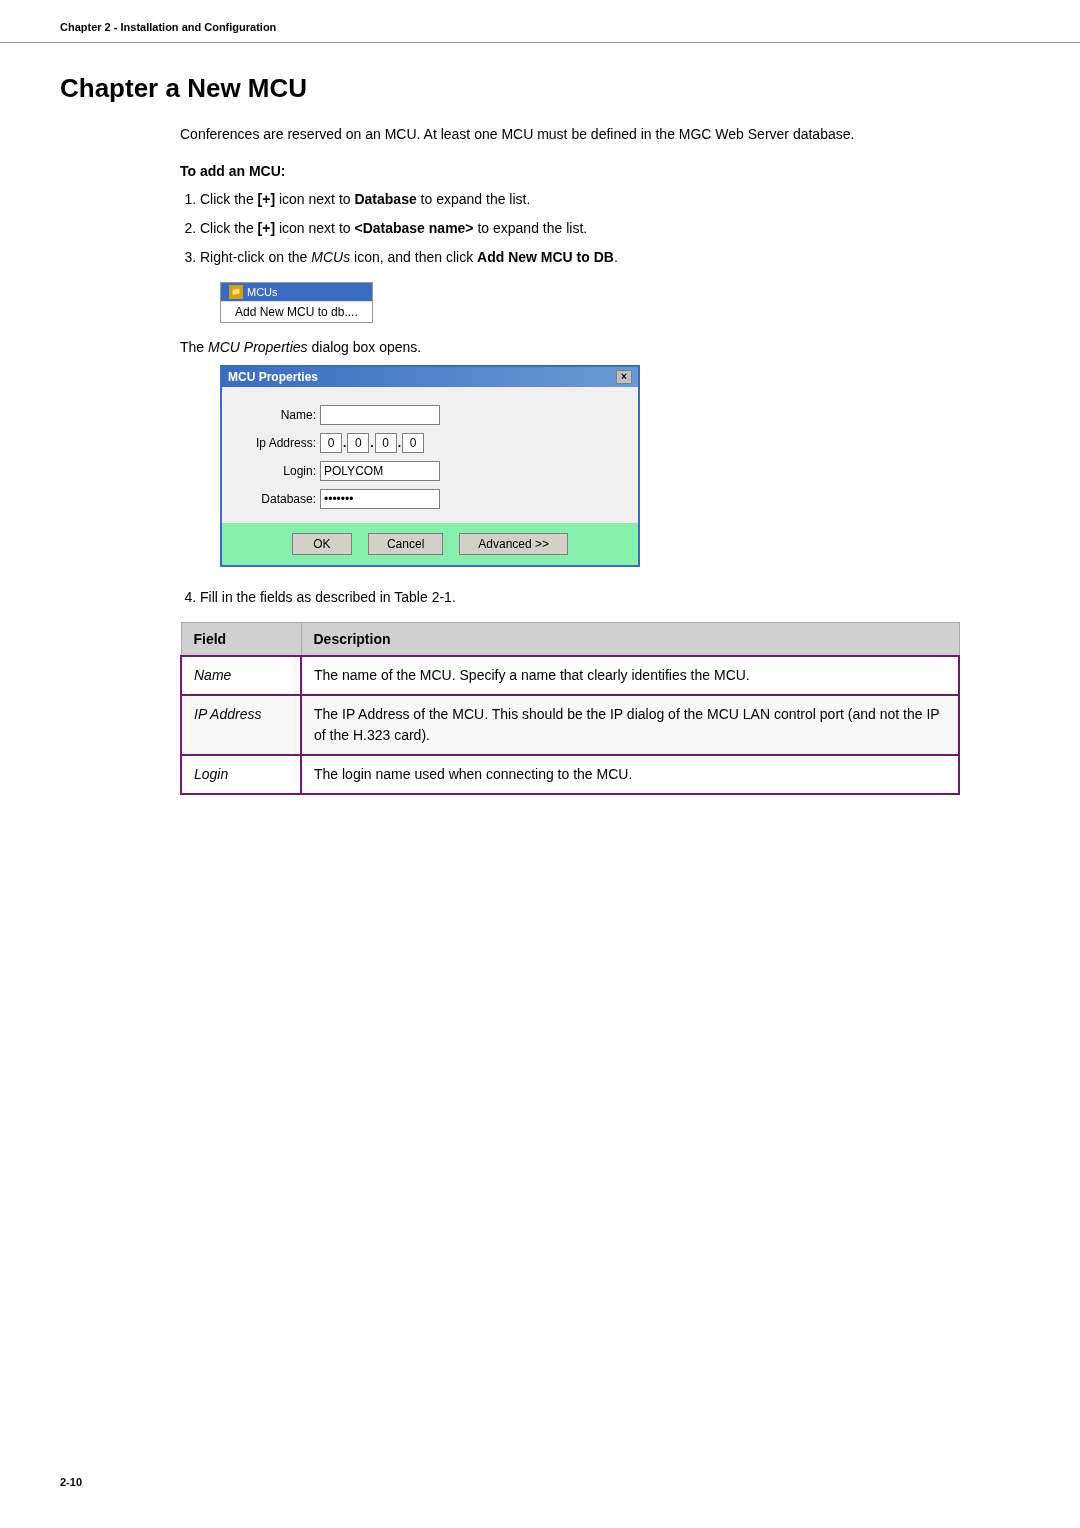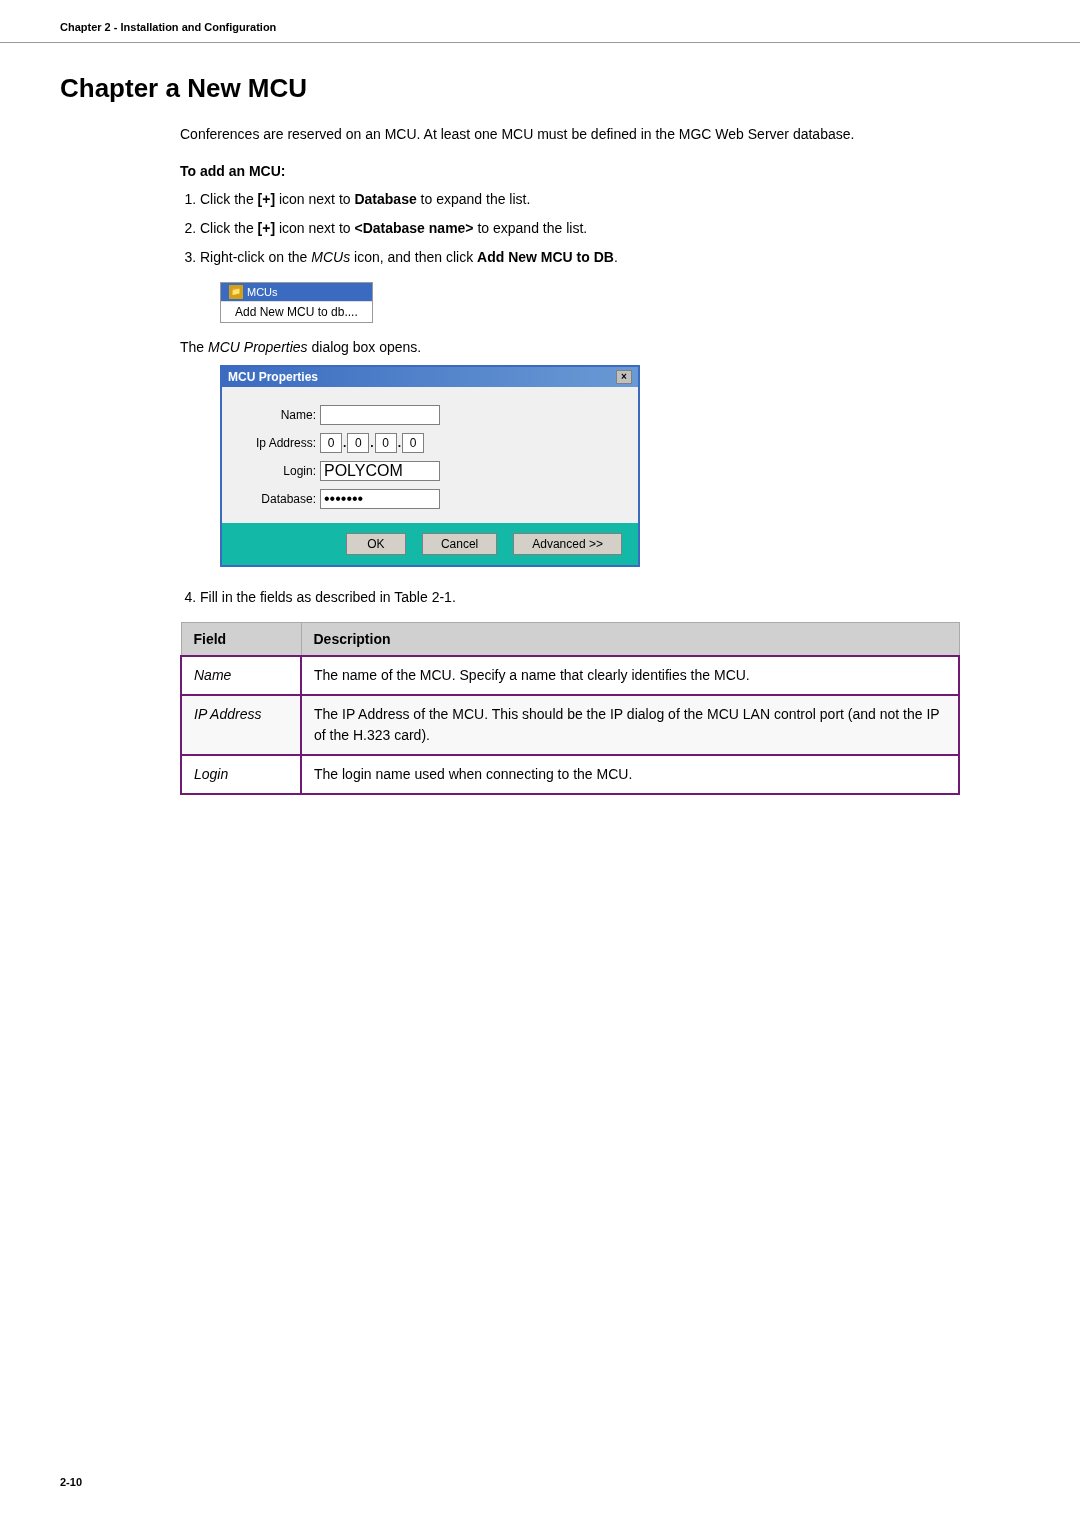--- a/index.html
+++ b/index.html
@@ -186,21 +186,21 @@
       text-align: right;
       min-width: 70px;
       font-size: 12px;
       color: #000;
     }
 
     .form-input {
       border: 1px solid #808080;
       background: white;
       padding: 1px 3px;
-      font-size: 16px;
+      font-size: 12px;
       height: 20px;
     }
 
     .form-input-wide {
       width: 120px;
     }
 
     .form-input-narrow {
       width: 80px;
     }
@@ -221,24 +221,24 @@
       text-align: center;
     }
 
     .ip-dot {
       font-size: 12px;
       font-weight: bold;
     }
 
     .dialog-footer {
       display: flex;
-      justify-content: flex-end;
+      justify-content: center;
       gap: 16px;
       padding: 10px 16px;
-      background: #14b8a6;
+      background: #86efac;
     }
 
     .dialog-btn {
       background: #d4d0c8;
       border: 1px solid #808080;
       padding: 3px 18px;
       font-size: 12px;
       cursor: pointer;
       min-width: 60px;
       text-align: center;

